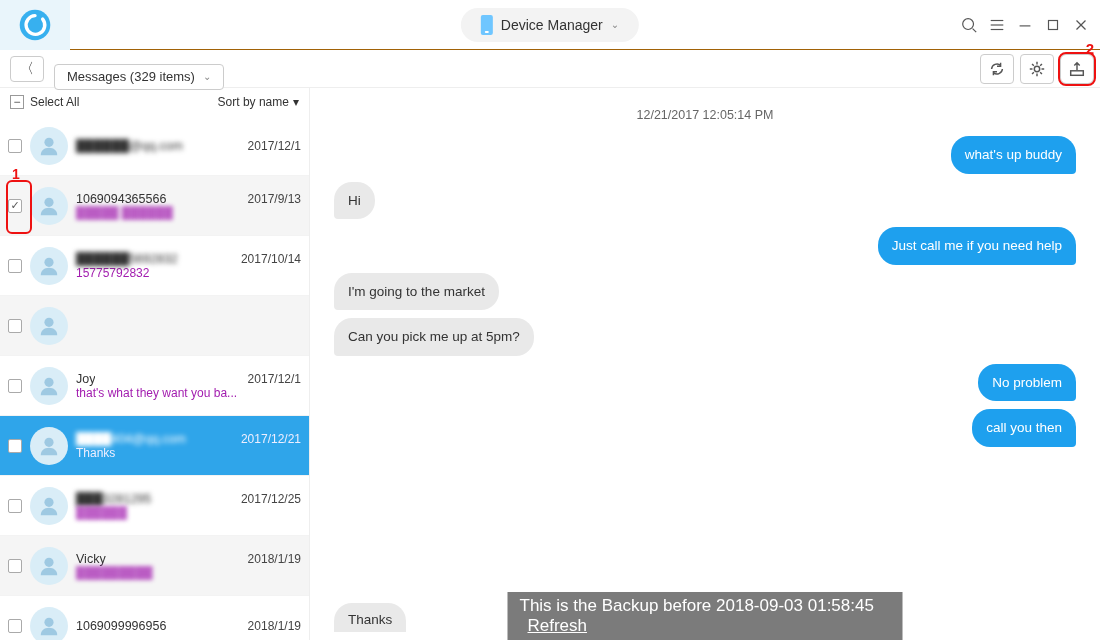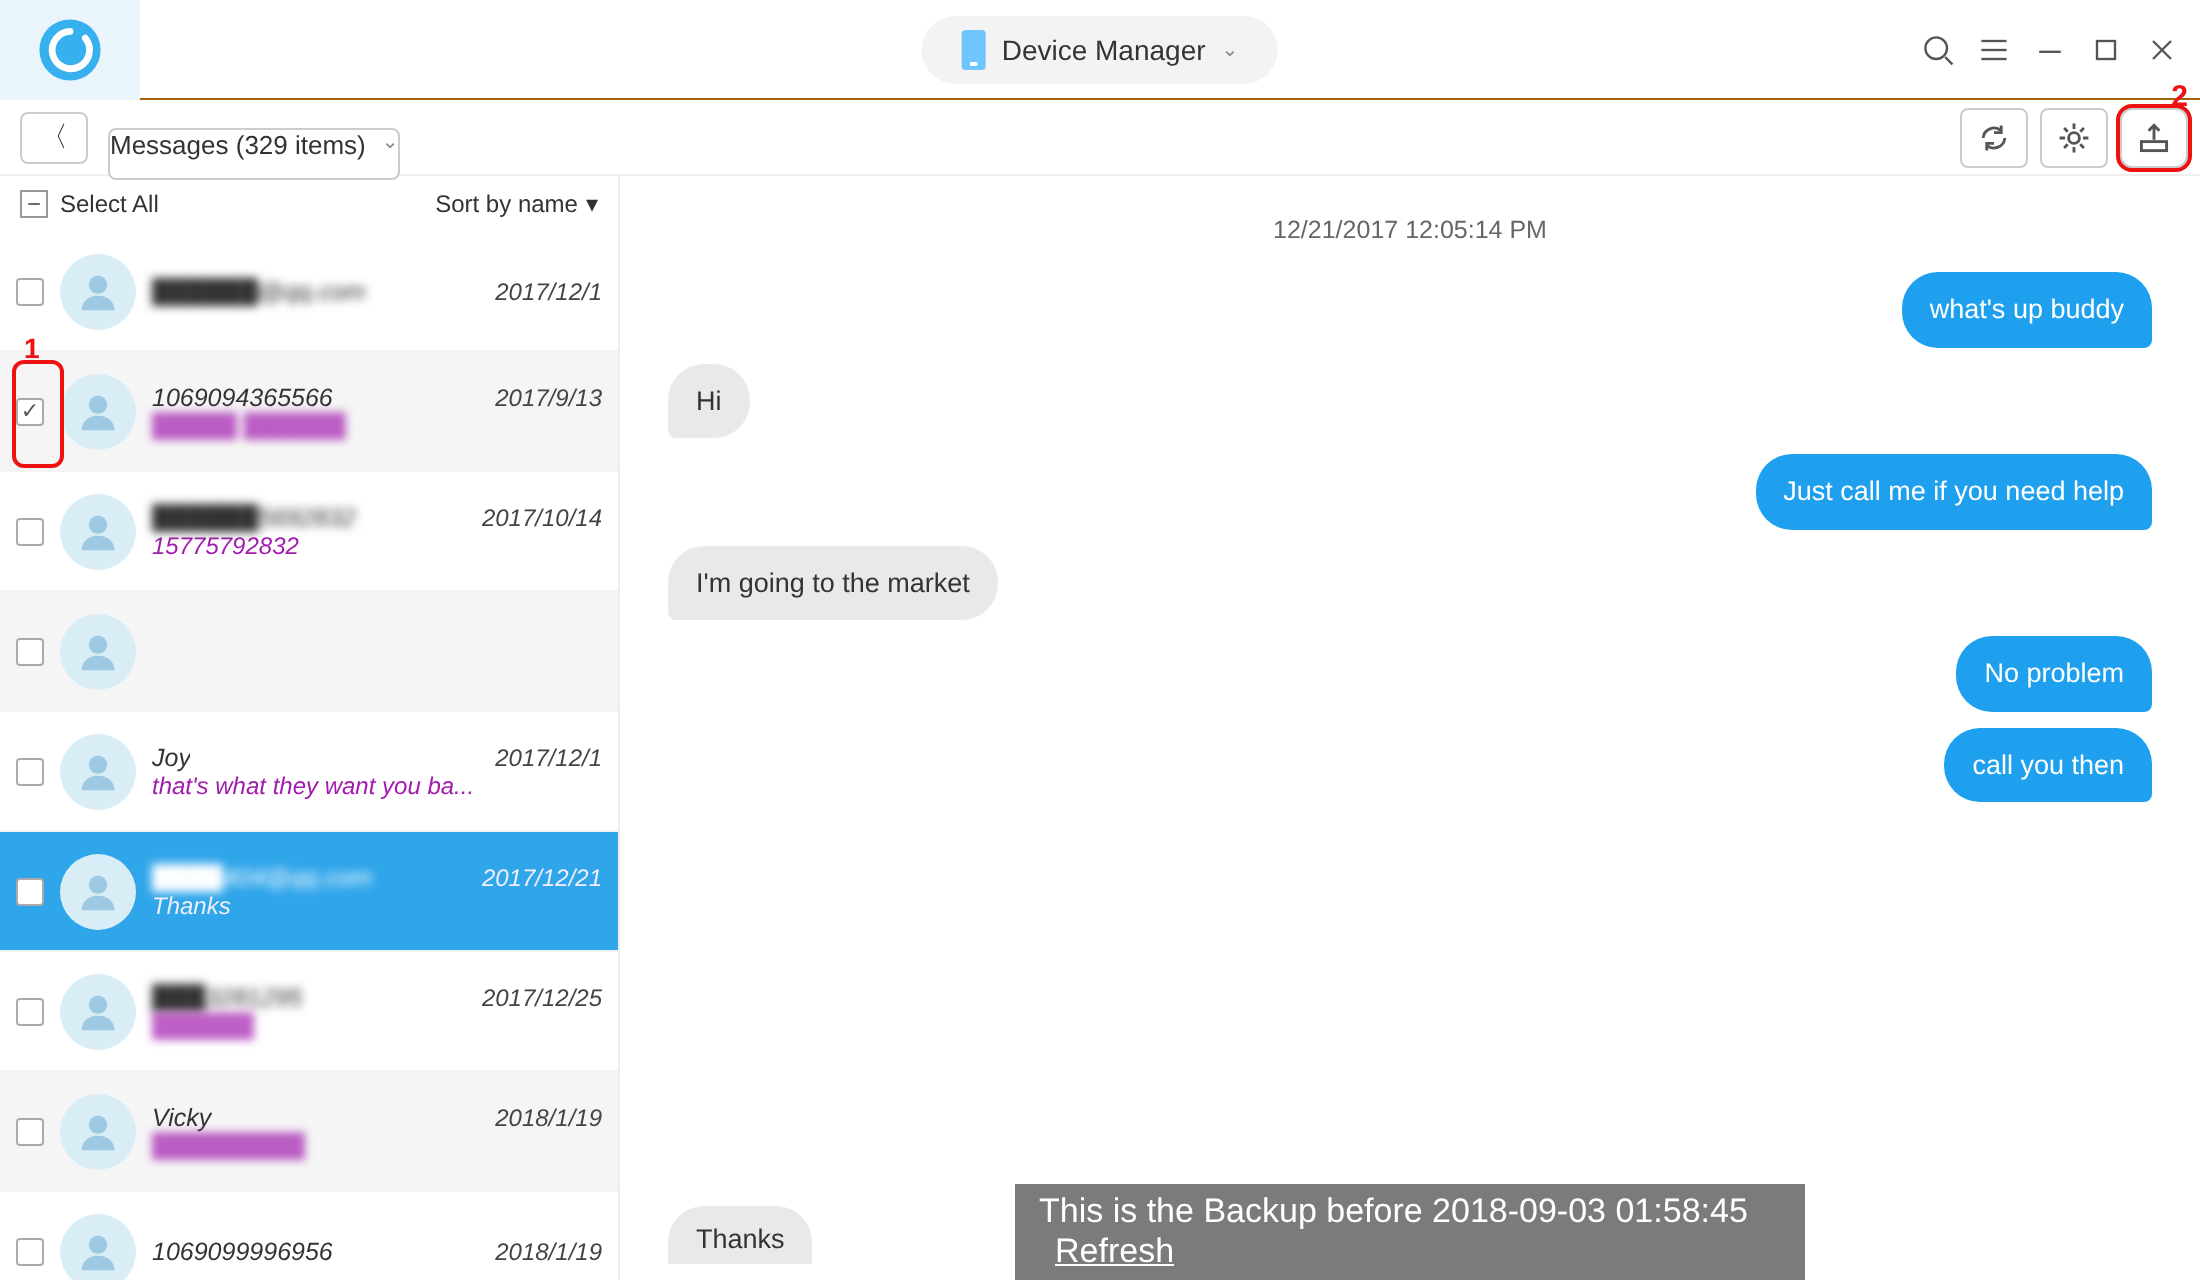--- a/index.html
+++ b/index.html
@@ -14,42 +14,42 @@
   .phone-ico::after { content:""; position:absolute; bottom:2px; left:50%; transform:translateX(-50%); width:4px; height:2px; background:#fff; border-radius:1px; }
   .chev { font-size: 10px; color: #888; }
   .wincontrols { position: absolute; right: 10px; display: flex; align-items: center; gap: 10px; }
   .wc { width: 18px; height: 18px; display:flex; align-items:center; justify-content:center; font-size:16px; color:#555; cursor:pointer; }
   .wc svg { width:18px; height:18px; stroke:#555; fill:none; stroke-width:1.3; }
   .annot-red-2 { position:absolute; right:6px; top:40px; color:#e11; font-size:15px; font-weight:bold; }
 
   
   .toolbar { height: 38px; display:flex; align-items:center; padding: 0 10px; border-bottom:1px solid #eee; position: relative; }
   .backbtn { width:34px; height:26px; border:1px solid #ccc; border-radius:4px; display:flex; align-items:center; justify-content:center; margin-right:10px; cursor:pointer; font-size:14px; color:#333; background:#fff;}
-  .crumb { height:26px; border:1px solid #ccc; border-radius:4px; padding:0 0; display:flex; align-items:flex-start; gap:8px; font-size:13px; color:#333; cursor:pointer; background:#fff;margin-top:16px;}
+  .crumb { height:26px; border:1px solid #ccc; border-radius:4px; padding:0 12px; display:flex; align-items:center; gap:8px; font-size:13px; color:#333; cursor:pointer; background:#fff;margin-top:16px;}
   .toolbar-right { position:absolute; right:6px; display:flex; gap:6px; }
   .tbtn { width:34px; height:30px; border:1px solid #ccc; border-radius:4px; display:flex; align-items:center; justify-content:center; cursor:pointer; background:#fff;}
   .tbtn svg{ width:18px;height:18px;stroke:#555;fill:none;stroke-width:1.6;}
   .hl-red { outline: 2px solid #e11; border-radius:6px; }
 
   
   .content { display:flex; height: calc(640px - 50px - 38px); }
   .leftcol { width: 310px; border-right:1px solid #eee; display:flex; flex-direction:column; }
   .lefthead { height:28px; display:flex; align-items:center; padding:0 10px; font-size:12px; color:#333; }
   .lefthead .minus { width:14px; height:14px; border:1px solid #999; display:flex;align-items:center;justify-content:center;font-size:12px;color:#555;margin-right:6px;cursor:pointer; line-height:10px;}
   .lefthead .sort { margin-left:auto; display:flex; align-items:center; gap:4px; cursor:pointer; font-size:12px;}
   .threadlist { flex:1; overflow:hidden; position: relative; }
   .thread { height:60px; display:flex; align-items:center; padding:0 8px; gap:8px; font-size:12.5px; color:#333; border-bottom:1px solid #f3f3f3;}
   .thread.alt { background:#f5f5f5; }
   .thread.sel { background:#2fa5ea; color:#fff; }
   .thread.sel .sub, .thread.sel .date { color:#eef; }
   .cb { width:14px; height:14px; border:1px solid #aaa; border-radius:2px; background:#fff; cursor:pointer; display:flex;align-items:center;justify-content:center;font-size:11px;color:#555; flex-shrink:0;}
   .cb.checked::after{content:"✓";}
   .avatar { width:38px; height:38px; border-radius:50%; background:#d9edf7; flex-shrink:0; display:flex;align-items:center;justify-content:center;}
   .avatar svg{width:22px;height:22px;fill:#9ec9e2;}
-  .tmain { flex:1; min-width:0;font-style:italic; }
+  .tmain { flex:1; min-width:0; }
   .trow1 { display:flex; justify-content:space-between; }
   .tname { white-space:nowrap; overflow:hidden; text-overflow:ellipsis; max-width:150px;}
   .date { font-size:12px; color:#444; }
   .sub { font-size:12px; color:#a21caf; white-space:nowrap; overflow:hidden; text-overflow:ellipsis;}
   .blur { filter: blur(2.5px); }
   .blurlight { filter: blur(2px); opacity:.7;}
   .cb-highlight { position:absolute; left:6px; top:64px; width:26px; height:54px; border:2px solid #e11; border-radius:6px; pointer-events:none;}
   .annot-red-1 { position:absolute; left:12px; top:50px; color:#e11; font-size:14px; font-weight:bold;}
 
   
@@ -307,20 +307,23 @@
         </div>
         <div class="row in">
           <div class="bubble">Hi</div>
         </div>
         <div class="row out">
           <div class="bubble">Just call me if you need help</div>
         </div>
         <div class="row in">
           <div class="bubble">I'm going to the market</div>
         </div>
+        <div class="row in">
+          <div class="bubble">Can you pick me up at 5pm?</div>
+        </div>
         <div class="row out">
           <div class="bubble">No problem</div>
         </div>
         <div class="row out">
           <div class="bubble">call you then</div>
         </div>
         <div class="row in cutoff">
         <div class="bubble">Thanks</div>
       </div>
       <div class="banner">

